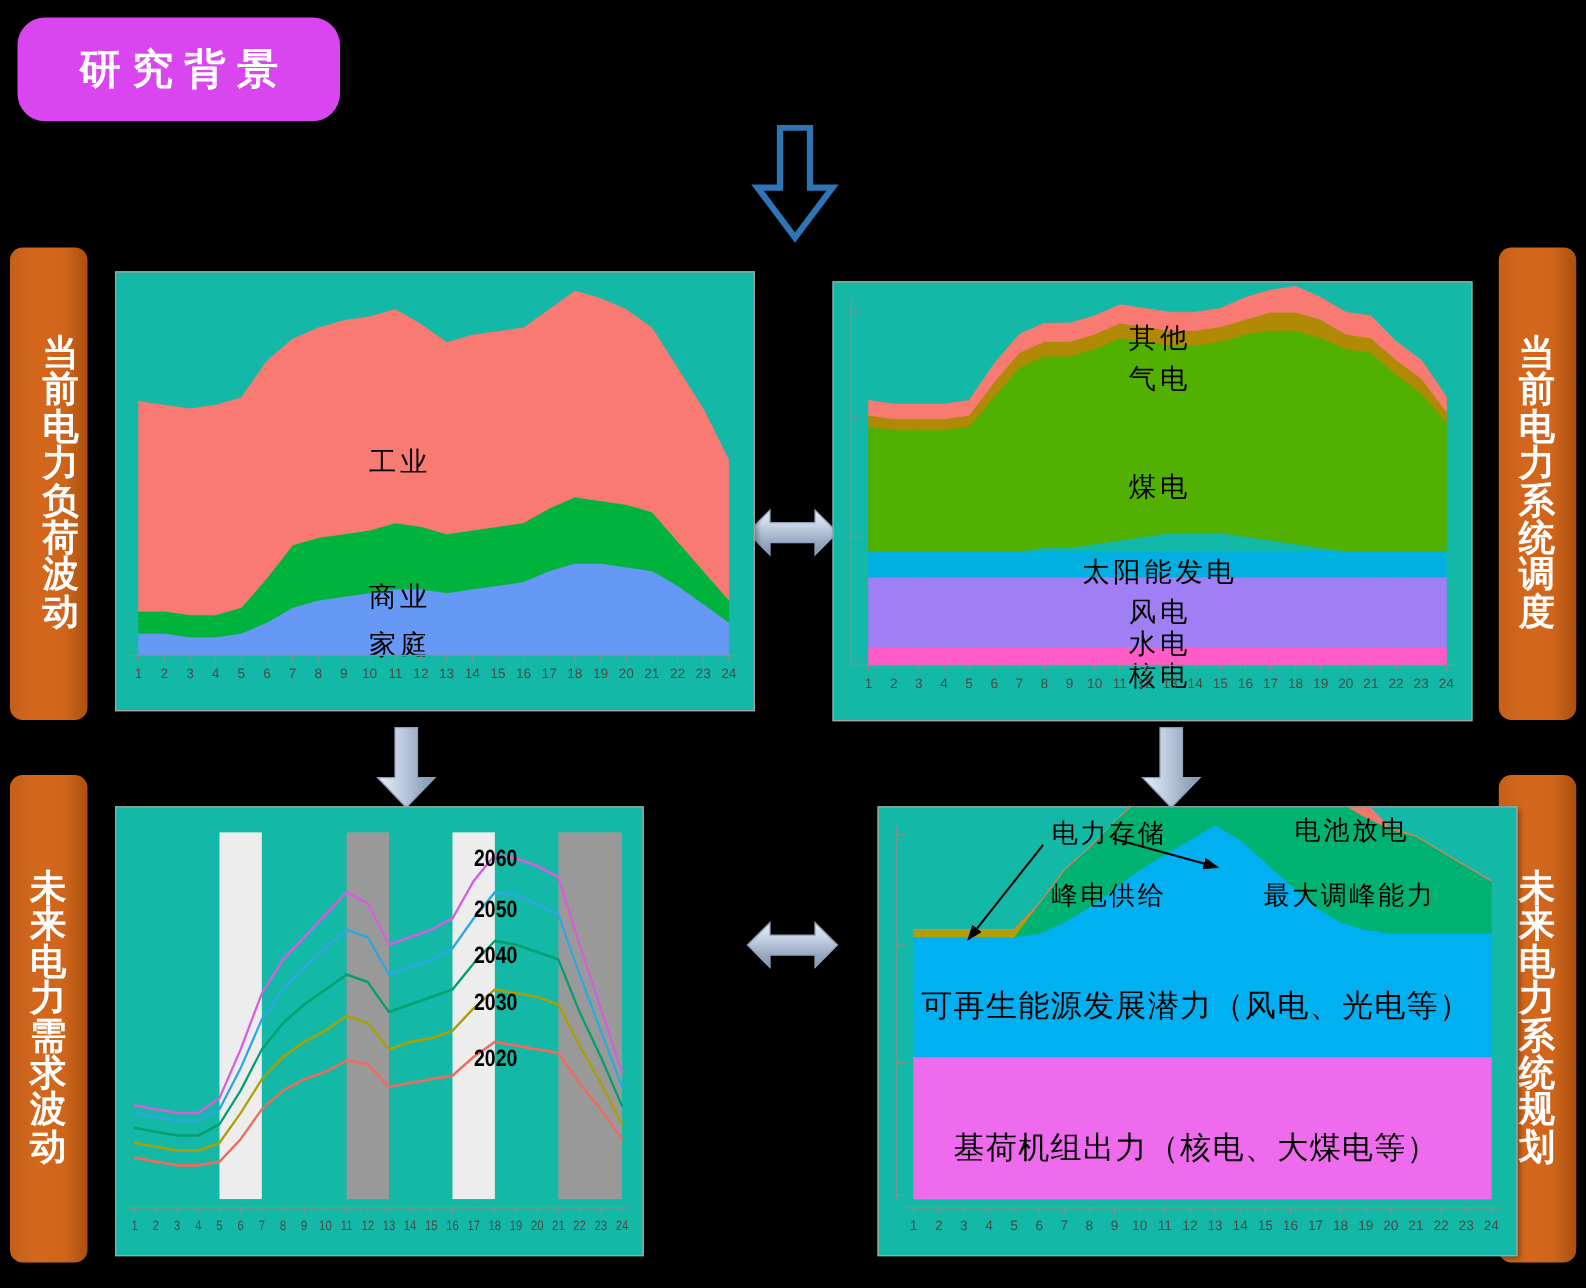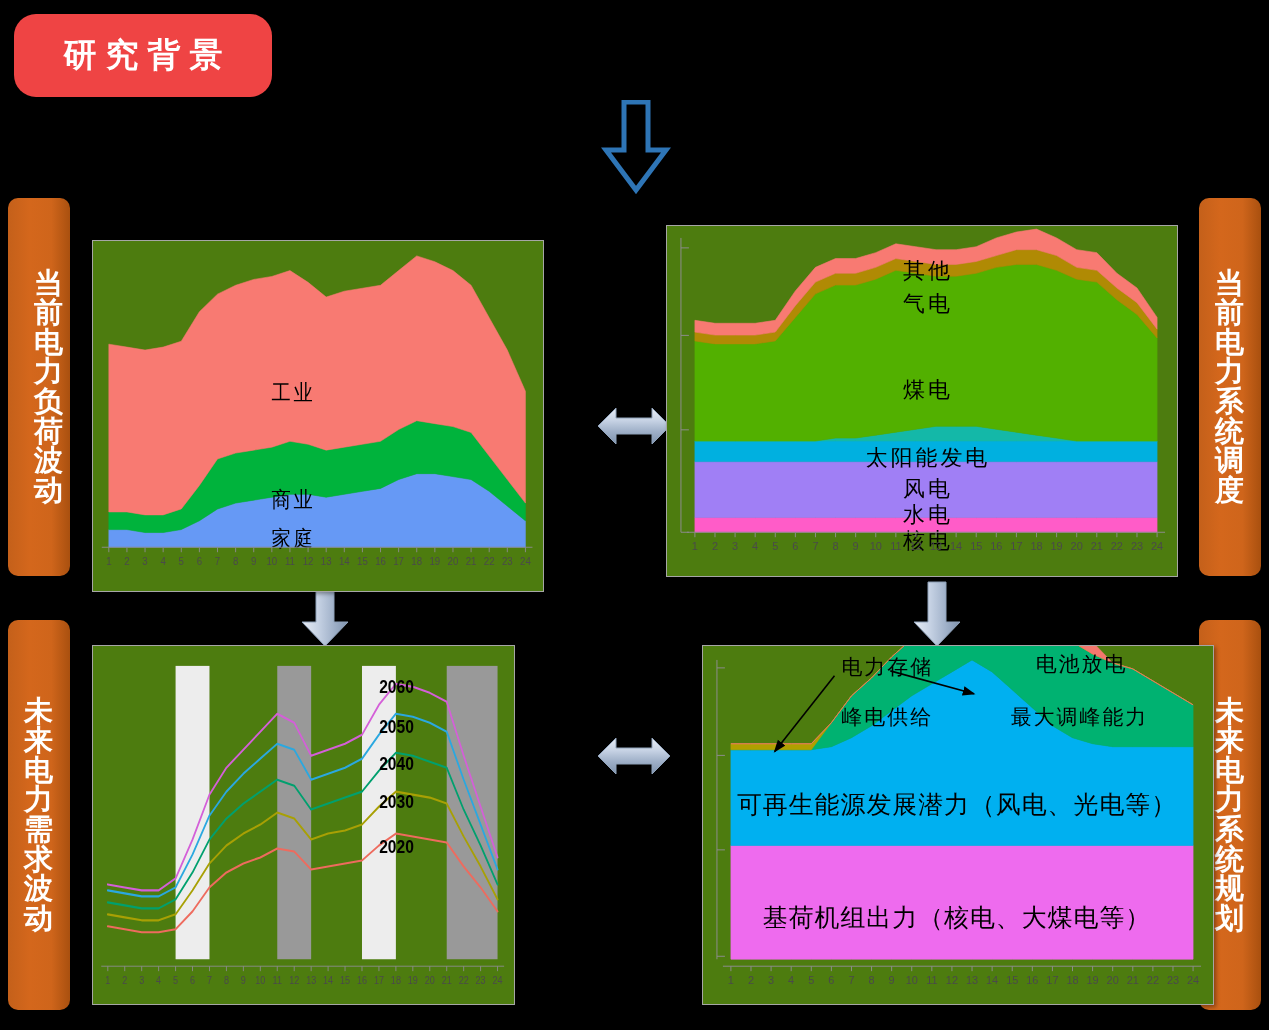--- a/index.html
+++ b/index.html
@@ -14,21 +14,21 @@
     position: relative;
     width: 1269px; height: 1030px;
     background: #000;
   }
 
   
   #title-badge {
     position: absolute;
     left: 14px; top: 14px;
     width: 258px; height: 83px;
-    background: #ef4444;
+    background: #d946ef;
     border-radius: 22px;
     display: flex; align-items: center; justify-content: center;
     color: #FFFFFF;
     font-family: "Liberation Serif", serif;
     font-size: 33px;
     letter-spacing: 9px;
     text-indent: 9px;
     font-weight: 600;
   }
 
@@ -57,25 +57,25 @@
     letter-spacing: 1px;
   }
   #banner-tl { left: 8px;    top: 198px; height: 378px; padding-left: 20px; }
   #banner-tr { right: 8px;   top: 198px; height: 378px; }
   #banner-bl { left: 8px;    top: 620px; height: 390px; }
   #banner-br { right: 8px;   top: 620px; height: 390px; }
 
   
   .panel {
     position: absolute;
-    background: #4d7c0f;
+    background: #14b8a6;
     border: 1px solid #A6A6A6;
     box-shadow: 2px 2px 4px rgba(0,0,0,0.35);
   }
-  #panel-tl { left: 92px;  top: 240px; width: 452px; height: 352px; text-align: right; }
+  #panel-tl { left: 92px;  top: 217px; width: 512px; height: 352px; text-align: right; }
   #panel-tr { left: 666px; top: 225px; width: 512px; height: 352px; }
   #panel-bl { left: 92px;  top: 645px; width: 423px; height: 360px; }
   #panel-br { left: 666px; top: 645px; width: 512px; height: 360px; margin-left: 36px; }
   .panel svg { display: block; width: 100%; height: 100%; }
 
   
   .arrow-svg { position: absolute; }
   #arrow-down-top   { left: 596px; top: 100px;  width: 80px;  height: 95px; }
   #arrow-h-top      { left: 596px; top: 398px;  width: 76px;  height: 56px; }
   #arrow-h-bottom   { left: 596px; top: 728px;  width: 76px;  height: 56px; }

